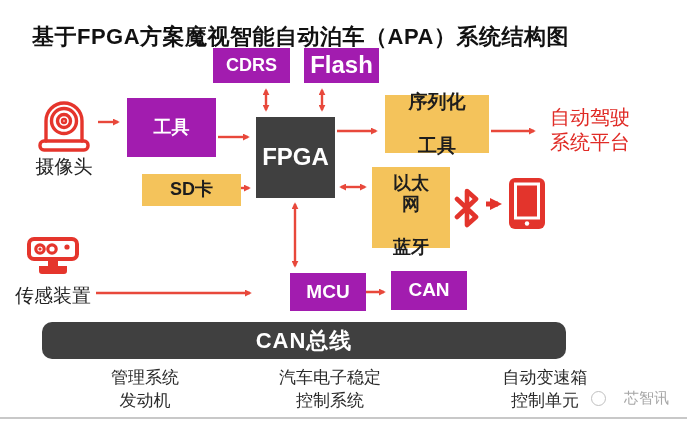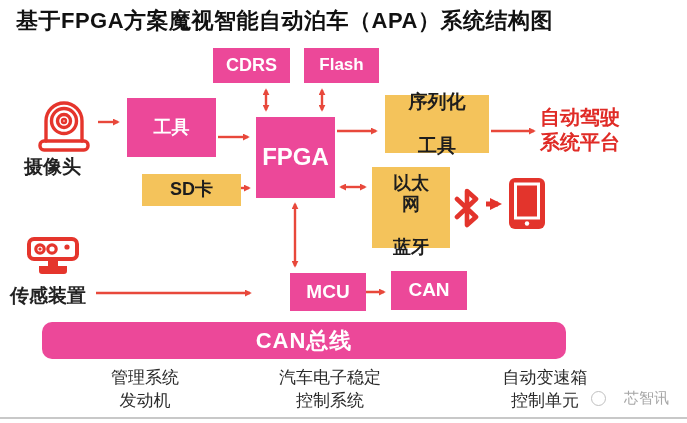--- a/index.html
+++ b/index.html
@@ -1,42 +1,42 @@
 <!DOCTYPE html>
 <html><head>
 <meta charset="utf-8">
 <style>
   html,body{margin:0;padding:0;background:#ffffff;}
   .canvas{
     position:relative;width:687px;height:423px;background:#ffffff;
     font-family:"Liberation Sans","DejaVu Sans",sans-serif;overflow:hidden;
   }
   .title{
-    position:absolute;left:16px;top:6px;margin:0;
+    position:absolute;left:16px;top:6px;margin:16px;
     font-size:22px;font-weight:bold;color:#111;letter-spacing:0.5px;
   }
   .arrows{position:absolute;left:0;top:0;width:687px;height:423px;pointer-events:none;}
   .box{
     position:absolute;display:flex;flex-direction:column;align-items:center;justify-content:center;
     text-align:center;font-weight:bold;line-height:1.18;
   }
-  .green{background:#ec4899;color:#ffffff;align-items:center;}
+  .green{background:#a21caf;color:#ffffff;align-items:center;}
   .yellow{background:#F4C35B;color:#1d1d1d;gap:22px;}
-  .redbox{background:#ec4899;color:#ffffff;}
+  .redbox{background:#404040;color:#ffffff;}
   .cdrs{left:213px;top:48px;width:77px;height:35px;font-size:18px;}
-  .flash{left:304px;top:48px;width:75px;height:35px;font-size:17px;}
+  .flash{left:304px;top:48px;width:75px;height:35px;font-size:24px;}
   .deserializer{left:127px;top:98px;width:89px;height:59px;font-size:18px;}
   .sdcard{left:118px;top:174px;width:99px;height:32px;font-size:18px;margin-left:24px;}
   .fpga{left:256px;top:117px;width:79px;height:81px;font-size:24px;}
   .serializer{left:385px;top:95px;width:104px;height:58px;font-size:19px;}
   .ethbt{left:372px;top:167px;width:78px;height:81px;font-size:18px;justify-content:space-around;padding:6px 16px;box-sizing:border-box;}
   .mcu{left:257px;top:273px;width:76px;height:38px;font-size:19px;margin-left:33px;}
   .can{left:391px;top:271px;width:76px;height:39px;font-size:19px;}
   .canbus{left:42px;top:322px;width:524px;height:37px;border-radius:10px;font-size:22px;letter-spacing:1px;}
-  .plain-label{position:absolute;font-weight:bold;color:#222;}
+  .plain-label{position:absolute;font-weight:normal;color:#222;text-align:center;}
   .camera-label{left:24px;top:154px;width:80px;font-size:19px;}
   .sensor-label{left:10px;top:283px;width:86px;font-size:19px;}
   .platform-label{left:540px;top:105px;width:100px;font-size:20px;line-height:25px;color:#E02B26;}
   .icon{position:absolute;}
   .camera-icon{left:33px;top:92px;}
   .sensor-icon{left:26px;top:236px;}
   .bluetooth-icon{left:452px;top:188px;}
   .phone-icon{left:508px;top:177px;}
   .bottom-sys{position:absolute;top:366px;font-size:17px;line-height:23px;color:#2b2b2b;text-align:center;font-weight:normal;}
   .sys-0{left:75px;width:140px;}

